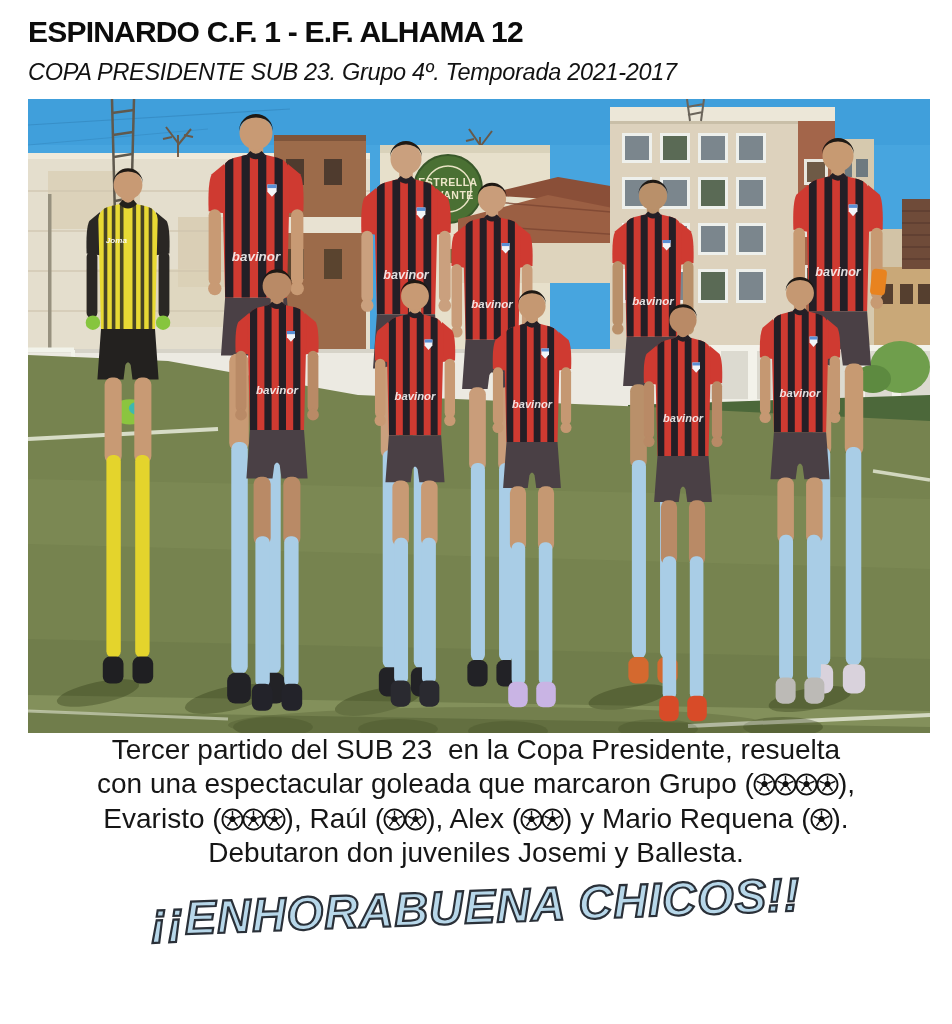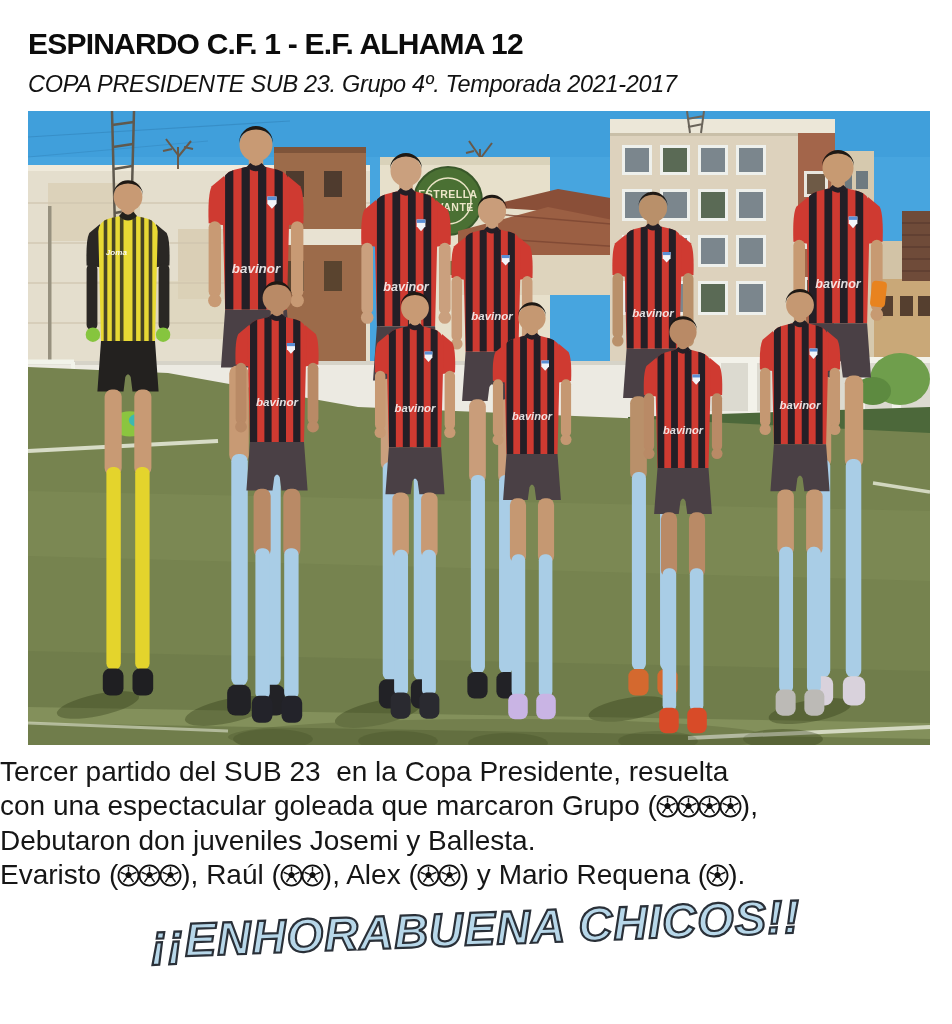--- a/index.html
+++ b/index.html
@@ -1,23 +1,23 @@
 <!DOCTYPE html>
 <html><head>
 <meta charset="utf-8">
 <style>
   html,body{margin:0;padding:0;background:#ffffff;}
   .page{position:relative;width:952px;height:1024px;background:#fff;overflow:hidden;
         font-family:"Liberation Sans",sans-serif;color:#101010;}
-  header{padding:15px 0 0 28px;margin-top:12px;}
+  header{padding:15px 0 0 28px;}
   .title{margin:0 0 9px 0;font-size:30px;font-weight:700;letter-spacing:-0.8px;color:#0c0c0c;}
   .sub{margin:0;font-style:italic;font-size:23.5px;line-height:28.8px;letter-spacing:-0.3px;color:#121212;}
   .photo{margin:12px 0 0 28px;width:902px;height:634px;padding:0;}
   .photo-svg{display:block;width:902px;height:634px;}
-  .report{margin-top:10px;text-align:left;font-size:28px;line-height:34.5px;color:#161616;}
+  .report{margin-top:0;text-align:center;font-size:28px;line-height:34.5px;color:#161616;}
   .rline{white-space:pre;}
   .ball{width:23px;height:23px;vertical-align:-3px;margin:0 -1px;}
   .headline-row{text-align:center;margin-top:8px;}
   .headline{display:inline-block;font-style:italic;font-weight:700;font-size:47px;
             letter-spacing:1px;color:#b7d7e9;-webkit-text-stroke:2.2px #2a3038;
             transform:rotate(-2.2deg);}
   
   .bp,.fp{--shirt:#cf3a31;--stripe:#241f26;--shorts:#4a4045;--sock:#a9cde6;--boot:#222226;
           --skin:#c89a74;--hair:#1f1914;}
   .sign-text{font-family:"Liberation Sans",sans-serif;font-weight:700;font-size:10.5px;
@@ -362,101 +362,101 @@
           <circle cx="16" cy="16" r="14" fill="#fff" stroke="#111" stroke-width="2.5"></circle>
           <polygon points="16,10.5 21,14 19,19.5 13,19.5 11,14" fill="#111"></polygon>
           <g stroke="#111" stroke-width="2">
             <line x1="16" y1="10.5" x2="16" y2="4"></line>
             <line x1="21" y1="14" x2="27" y2="11.5"></line>
             <line x1="19" y1="19.5" x2="23" y2="25"></line>
             <line x1="13" y1="19.5" x2="9" y2="25"></line>
             <line x1="11" y1="14" x2="5" y2="11.5"></line>
           </g>
         </svg><span>),</span></div>
+      <div class="rline"><span>Evaristo (</span><svg class="ball" viewBox="0 0 32 32">
+          <circle cx="16" cy="16" r="14" fill="#fff" stroke="#111" stroke-width="2.5"></circle>
+          <polygon points="16,10.5 21,14 19,19.5 13,19.5 11,14" fill="#111"></polygon>
+          <g stroke="#111" stroke-width="2">
+            <line x1="16" y1="10.5" x2="16" y2="4"></line>
+            <line x1="21" y1="14" x2="27" y2="11.5"></line>
+            <line x1="19" y1="19.5" x2="23" y2="25"></line>
+            <line x1="13" y1="19.5" x2="9" y2="25"></line>
+            <line x1="11" y1="14" x2="5" y2="11.5"></line>
+          </g>
+        </svg><svg class="ball" viewBox="0 0 32 32">
+          <circle cx="16" cy="16" r="14" fill="#fff" stroke="#111" stroke-width="2.5"></circle>
+          <polygon points="16,10.5 21,14 19,19.5 13,19.5 11,14" fill="#111"></polygon>
+          <g stroke="#111" stroke-width="2">
+            <line x1="16" y1="10.5" x2="16" y2="4"></line>
+            <line x1="21" y1="14" x2="27" y2="11.5"></line>
+            <line x1="19" y1="19.5" x2="23" y2="25"></line>
+            <line x1="13" y1="19.5" x2="9" y2="25"></line>
+            <line x1="11" y1="14" x2="5" y2="11.5"></line>
+          </g>
+        </svg><svg class="ball" viewBox="0 0 32 32">
+          <circle cx="16" cy="16" r="14" fill="#fff" stroke="#111" stroke-width="2.5"></circle>
+          <polygon points="16,10.5 21,14 19,19.5 13,19.5 11,14" fill="#111"></polygon>
+          <g stroke="#111" stroke-width="2">
+            <line x1="16" y1="10.5" x2="16" y2="4"></line>
+            <line x1="21" y1="14" x2="27" y2="11.5"></line>
+            <line x1="19" y1="19.5" x2="23" y2="25"></line>
+            <line x1="13" y1="19.5" x2="9" y2="25"></line>
+            <line x1="11" y1="14" x2="5" y2="11.5"></line>
+          </g>
+        </svg><span>), Raúl (</span><svg class="ball" viewBox="0 0 32 32">
+          <circle cx="16" cy="16" r="14" fill="#fff" stroke="#111" stroke-width="2.5"></circle>
+          <polygon points="16,10.5 21,14 19,19.5 13,19.5 11,14" fill="#111"></polygon>
+          <g stroke="#111" stroke-width="2">
+            <line x1="16" y1="10.5" x2="16" y2="4"></line>
+            <line x1="21" y1="14" x2="27" y2="11.5"></line>
+            <line x1="19" y1="19.5" x2="23" y2="25"></line>
+            <line x1="13" y1="19.5" x2="9" y2="25"></line>
+            <line x1="11" y1="14" x2="5" y2="11.5"></line>
+          </g>
+        </svg><svg class="ball" viewBox="0 0 32 32">
+          <circle cx="16" cy="16" r="14" fill="#fff" stroke="#111" stroke-width="2.5"></circle>
+          <polygon points="16,10.5 21,14 19,19.5 13,19.5 11,14" fill="#111"></polygon>
+          <g stroke="#111" stroke-width="2">
+            <line x1="16" y1="10.5" x2="16" y2="4"></line>
+            <line x1="21" y1="14" x2="27" y2="11.5"></line>
+            <line x1="19" y1="19.5" x2="23" y2="25"></line>
+            <line x1="13" y1="19.5" x2="9" y2="25"></line>
+            <line x1="11" y1="14" x2="5" y2="11.5"></line>
+          </g>
+        </svg><span>), Alex (</span><svg class="ball" viewBox="0 0 32 32">
+          <circle cx="16" cy="16" r="14" fill="#fff" stroke="#111" stroke-width="2.5"></circle>
+          <polygon points="16,10.5 21,14 19,19.5 13,19.5 11,14" fill="#111"></polygon>
+          <g stroke="#111" stroke-width="2">
+            <line x1="16" y1="10.5" x2="16" y2="4"></line>
+            <line x1="21" y1="14" x2="27" y2="11.5"></line>
+            <line x1="19" y1="19.5" x2="23" y2="25"></line>
+            <line x1="13" y1="19.5" x2="9" y2="25"></line>
+            <line x1="11" y1="14" x2="5" y2="11.5"></line>
+          </g>
+        </svg><svg class="ball" viewBox="0 0 32 32">
+          <circle cx="16" cy="16" r="14" fill="#fff" stroke="#111" stroke-width="2.5"></circle>
+          <polygon points="16,10.5 21,14 19,19.5 13,19.5 11,14" fill="#111"></polygon>
+          <g stroke="#111" stroke-width="2">
+            <line x1="16" y1="10.5" x2="16" y2="4"></line>
+            <line x1="21" y1="14" x2="27" y2="11.5"></line>
+            <line x1="19" y1="19.5" x2="23" y2="25"></line>
+            <line x1="13" y1="19.5" x2="9" y2="25"></line>
+            <line x1="11" y1="14" x2="5" y2="11.5"></line>
+          </g>
+        </svg><span>) y Mario Requena (</span><svg class="ball" viewBox="0 0 32 32">
+          <circle cx="16" cy="16" r="14" fill="#fff" stroke="#111" stroke-width="2.5"></circle>
+          <polygon points="16,10.5 21,14 19,19.5 13,19.5 11,14" fill="#111"></polygon>
+          <g stroke="#111" stroke-width="2">
+            <line x1="16" y1="10.5" x2="16" y2="4"></line>
+            <line x1="21" y1="14" x2="27" y2="11.5"></line>
+            <line x1="19" y1="19.5" x2="23" y2="25"></line>
+            <line x1="13" y1="19.5" x2="9" y2="25"></line>
+            <line x1="11" y1="14" x2="5" y2="11.5"></line>
+          </g>
+        </svg><span>).</span></div>
       <div class="rline"><span>Debutaron don juveniles Josemi y Ballesta.</span></div>
-      <div class="rline"><span>Evaristo (</span><svg class="ball" viewBox="0 0 32 32">
-          <circle cx="16" cy="16" r="14" fill="#fff" stroke="#111" stroke-width="2.5"></circle>
-          <polygon points="16,10.5 21,14 19,19.5 13,19.5 11,14" fill="#111"></polygon>
-          <g stroke="#111" stroke-width="2">
-            <line x1="16" y1="10.5" x2="16" y2="4"></line>
-            <line x1="21" y1="14" x2="27" y2="11.5"></line>
-            <line x1="19" y1="19.5" x2="23" y2="25"></line>
-            <line x1="13" y1="19.5" x2="9" y2="25"></line>
-            <line x1="11" y1="14" x2="5" y2="11.5"></line>
-          </g>
-        </svg><svg class="ball" viewBox="0 0 32 32">
-          <circle cx="16" cy="16" r="14" fill="#fff" stroke="#111" stroke-width="2.5"></circle>
-          <polygon points="16,10.5 21,14 19,19.5 13,19.5 11,14" fill="#111"></polygon>
-          <g stroke="#111" stroke-width="2">
-            <line x1="16" y1="10.5" x2="16" y2="4"></line>
-            <line x1="21" y1="14" x2="27" y2="11.5"></line>
-            <line x1="19" y1="19.5" x2="23" y2="25"></line>
-            <line x1="13" y1="19.5" x2="9" y2="25"></line>
-            <line x1="11" y1="14" x2="5" y2="11.5"></line>
-          </g>
-        </svg><svg class="ball" viewBox="0 0 32 32">
-          <circle cx="16" cy="16" r="14" fill="#fff" stroke="#111" stroke-width="2.5"></circle>
-          <polygon points="16,10.5 21,14 19,19.5 13,19.5 11,14" fill="#111"></polygon>
-          <g stroke="#111" stroke-width="2">
-            <line x1="16" y1="10.5" x2="16" y2="4"></line>
-            <line x1="21" y1="14" x2="27" y2="11.5"></line>
-            <line x1="19" y1="19.5" x2="23" y2="25"></line>
-            <line x1="13" y1="19.5" x2="9" y2="25"></line>
-            <line x1="11" y1="14" x2="5" y2="11.5"></line>
-          </g>
-        </svg><span>), Raúl (</span><svg class="ball" viewBox="0 0 32 32">
-          <circle cx="16" cy="16" r="14" fill="#fff" stroke="#111" stroke-width="2.5"></circle>
-          <polygon points="16,10.5 21,14 19,19.5 13,19.5 11,14" fill="#111"></polygon>
-          <g stroke="#111" stroke-width="2">
-            <line x1="16" y1="10.5" x2="16" y2="4"></line>
-            <line x1="21" y1="14" x2="27" y2="11.5"></line>
-            <line x1="19" y1="19.5" x2="23" y2="25"></line>
-            <line x1="13" y1="19.5" x2="9" y2="25"></line>
-            <line x1="11" y1="14" x2="5" y2="11.5"></line>
-          </g>
-        </svg><svg class="ball" viewBox="0 0 32 32">
-          <circle cx="16" cy="16" r="14" fill="#fff" stroke="#111" stroke-width="2.5"></circle>
-          <polygon points="16,10.5 21,14 19,19.5 13,19.5 11,14" fill="#111"></polygon>
-          <g stroke="#111" stroke-width="2">
-            <line x1="16" y1="10.5" x2="16" y2="4"></line>
-            <line x1="21" y1="14" x2="27" y2="11.5"></line>
-            <line x1="19" y1="19.5" x2="23" y2="25"></line>
-            <line x1="13" y1="19.5" x2="9" y2="25"></line>
-            <line x1="11" y1="14" x2="5" y2="11.5"></line>
-          </g>
-        </svg><span>), Alex (</span><svg class="ball" viewBox="0 0 32 32">
-          <circle cx="16" cy="16" r="14" fill="#fff" stroke="#111" stroke-width="2.5"></circle>
-          <polygon points="16,10.5 21,14 19,19.5 13,19.5 11,14" fill="#111"></polygon>
-          <g stroke="#111" stroke-width="2">
-            <line x1="16" y1="10.5" x2="16" y2="4"></line>
-            <line x1="21" y1="14" x2="27" y2="11.5"></line>
-            <line x1="19" y1="19.5" x2="23" y2="25"></line>
-            <line x1="13" y1="19.5" x2="9" y2="25"></line>
-            <line x1="11" y1="14" x2="5" y2="11.5"></line>
-          </g>
-        </svg><svg class="ball" viewBox="0 0 32 32">
-          <circle cx="16" cy="16" r="14" fill="#fff" stroke="#111" stroke-width="2.5"></circle>
-          <polygon points="16,10.5 21,14 19,19.5 13,19.5 11,14" fill="#111"></polygon>
-          <g stroke="#111" stroke-width="2">
-            <line x1="16" y1="10.5" x2="16" y2="4"></line>
-            <line x1="21" y1="14" x2="27" y2="11.5"></line>
-            <line x1="19" y1="19.5" x2="23" y2="25"></line>
-            <line x1="13" y1="19.5" x2="9" y2="25"></line>
-            <line x1="11" y1="14" x2="5" y2="11.5"></line>
-          </g>
-        </svg><span>) y Mario Requena (</span><svg class="ball" viewBox="0 0 32 32">
-          <circle cx="16" cy="16" r="14" fill="#fff" stroke="#111" stroke-width="2.5"></circle>
-          <polygon points="16,10.5 21,14 19,19.5 13,19.5 11,14" fill="#111"></polygon>
-          <g stroke="#111" stroke-width="2">
-            <line x1="16" y1="10.5" x2="16" y2="4"></line>
-            <line x1="21" y1="14" x2="27" y2="11.5"></line>
-            <line x1="19" y1="19.5" x2="23" y2="25"></line>
-            <line x1="13" y1="19.5" x2="9" y2="25"></line>
-            <line x1="11" y1="14" x2="5" y2="11.5"></line>
-          </g>
-        </svg><span>).</span></div>
     </div>
 
   <div class="headline-row">
     <span class="headline">¡¡ENHORABUENA CHICOS!!</span>
   </div>
 
 </div>
 
 </body></html>

